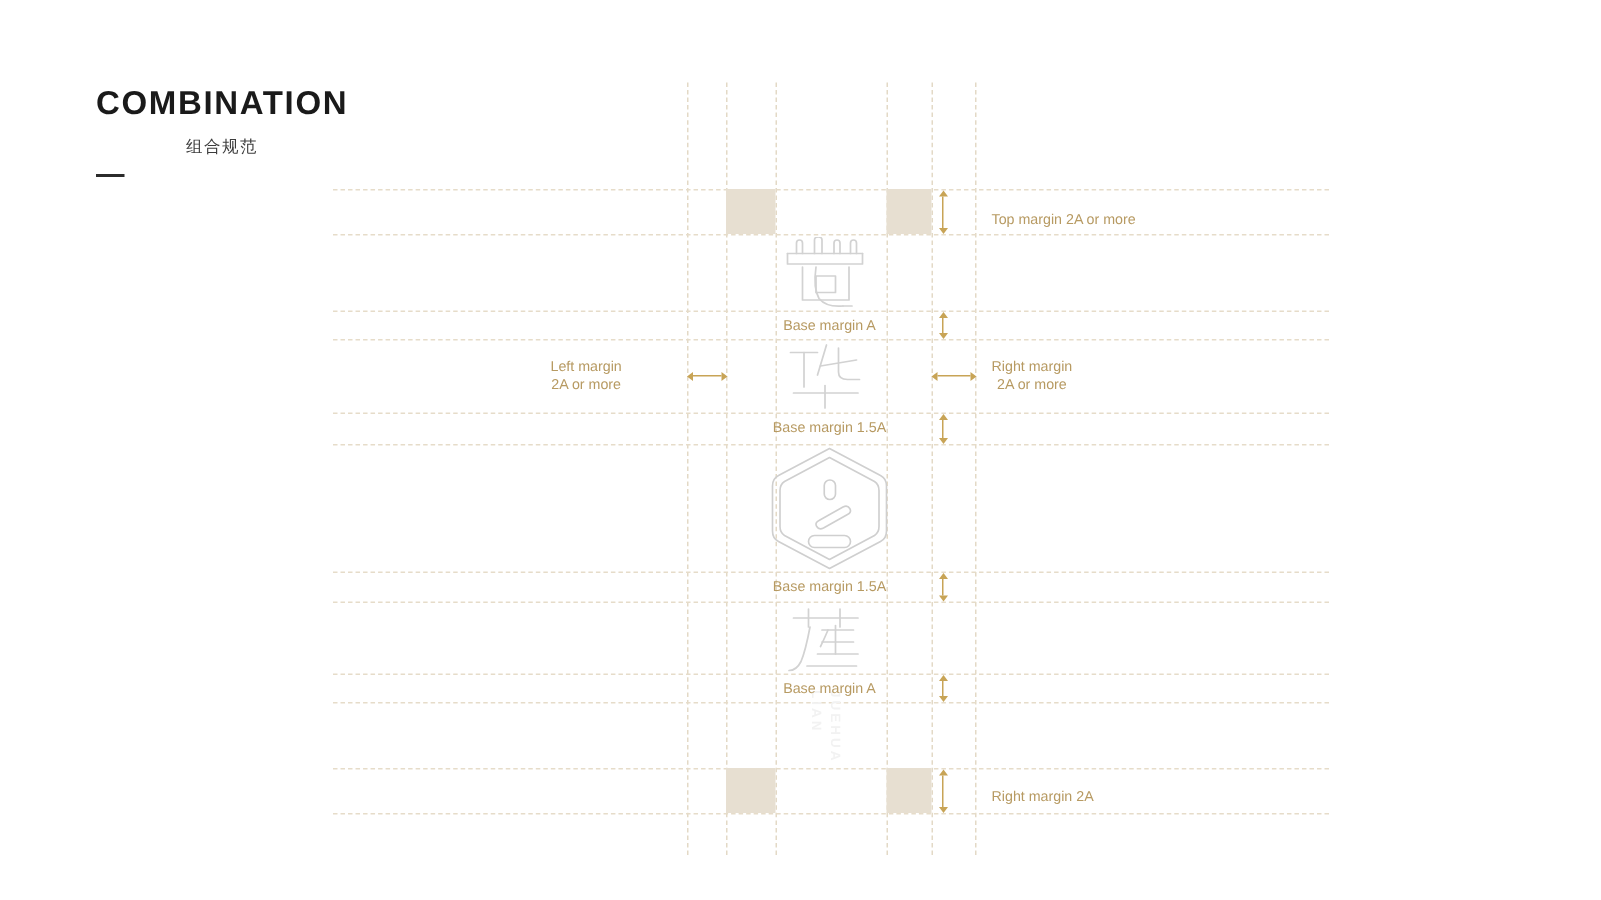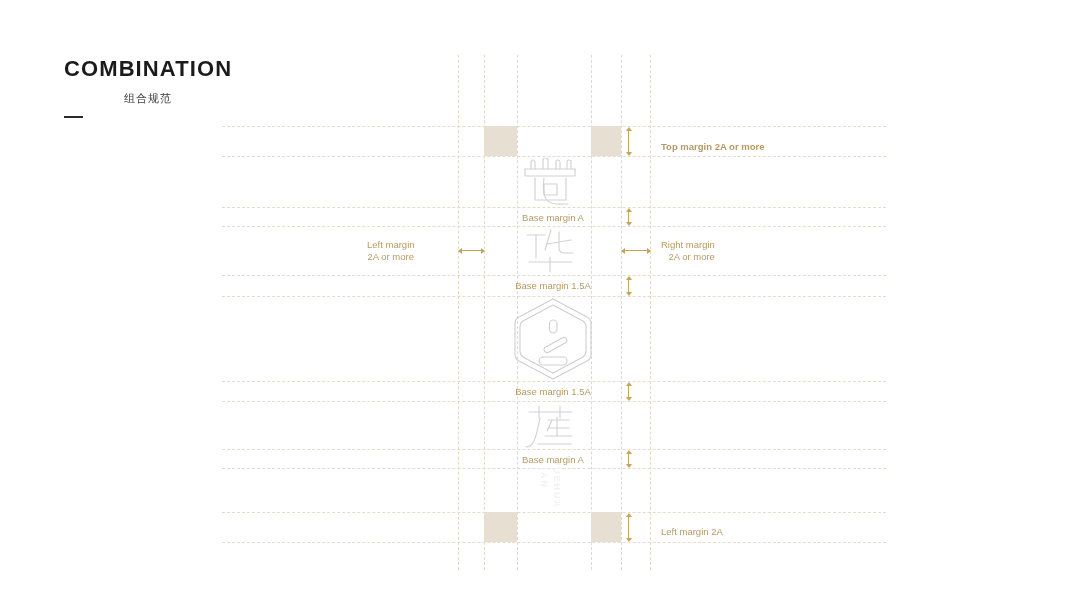--- a/index.html
+++ b/index.html
@@ -213,35 +213,35 @@
       <div class="shaft"></div>
       <div class="tipR"></div>
   </div>
 
   <div class="harrow" style="left:621px;top:246px;width:30px;">
     <div class="tipL"></div>
       <div class="shaft"></div>
       <div class="tipR"></div>
   </div>
 
-  <div class="lbl" style="left:661px;top:141px;font-weight:bold;">Top margin 2A or more</div>
+  <div class="lbl" style="left:661px;top:141px;">Top margin 2A or more</div>
 
   <div class="lbl" style="left:367px;top:239px;text-align:center;">
     <div>Left margin</div>
     <div>2A or more</div>
   </div>
 
-  <div class="lbl" style="left:661px;top:239px;text-align:right;">
+  <div class="lbl" style="left:661px;top:239px;text-align:center;">
     <div>Right margin</div>
     <div>2A or more</div>
   </div>
 
   <div class="lbl center" style="left:553px;top:212px;">Base margin A</div>
 
   <div class="lbl center" style="left:553px;top:280px;">Base margin 1.5A</div>
 
   <div class="lbl center" style="left:553px;top:386px;">Base margin 1.5A</div>
 
   <div class="lbl center" style="left:553px;top:454px;">Base margin A</div>
 
-  <div class="lbl" style="left:661px;top:526px;">Left margin 2A</div>
+  <div class="lbl" style="left:661px;top:526px;">Right margin 2A</div>
 
 </div>
 
 </body></html>

